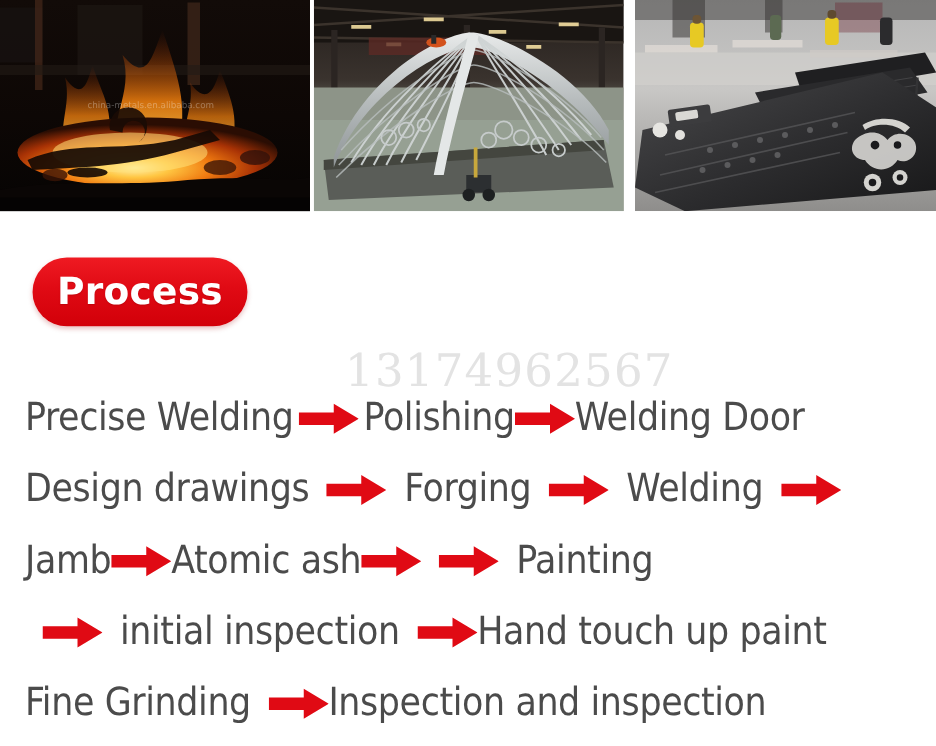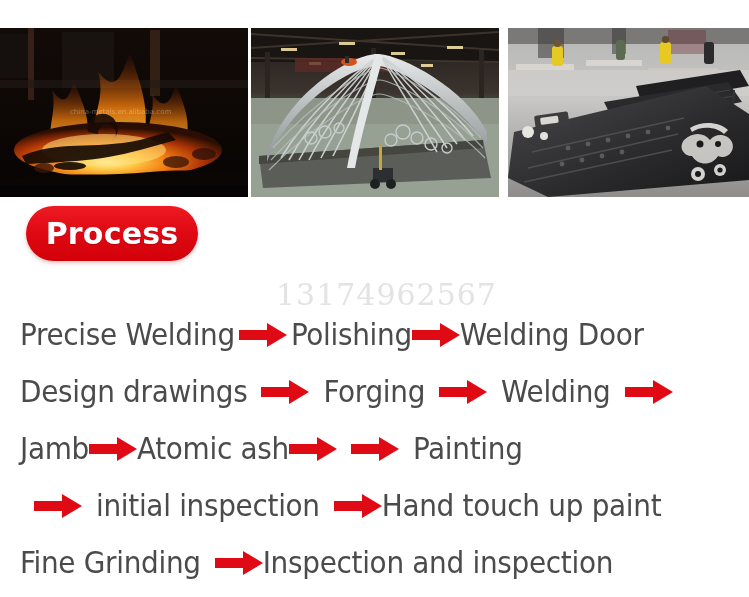--- a/index.html
+++ b/index.html
@@ -21,21 +21,20 @@
   }
 
   
   .photo-strip {
     position: absolute;
     left: 0;
     top: 0;
     width: 749px;
     height: 183px;
     background: #ffffff;
-    margin-top: 28px;
   }
   .photo {
     position: absolute;
     top: 0;
     height: 169px;
     overflow: hidden;
   }
   .photo-1 { left: 0px;   width: 248px; }
   .photo-2 { left: 251px; width: 248px; }
   .photo-3 { left: 508px; width: 241px; }
@@ -65,21 +64,21 @@
     line-height: 1;
     text-shadow: 0 1px 1px rgba(140,0,0,0.35);
   }
 
   
   .watermark {
     position: absolute;
     left: 276px;
     top: 277px;
     font-family: "DejaVu Serif", serif;
-    font-size: 30px;
+    font-size: 36px;
     color: #e3e3e3;
     letter-spacing: 1px;
     white-space: nowrap;
     user-select: none;
   }
 
   
   .flow {
     position: absolute;
     left: 0;

